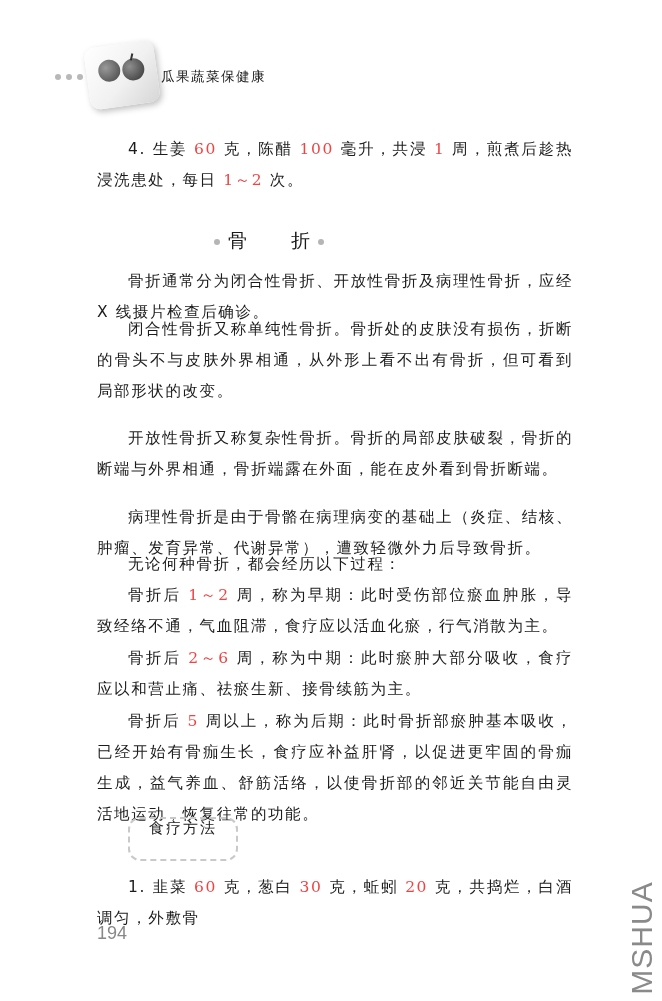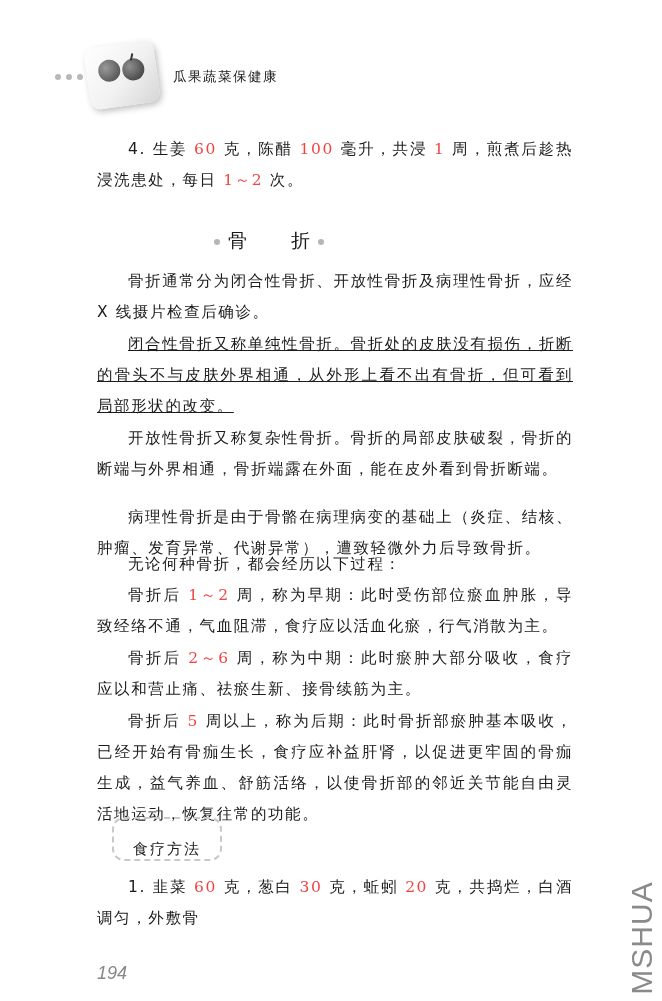--- a/index.html
+++ b/index.html
@@ -14,47 +14,47 @@
   .fruit-plate {
     position: relative; width: 70px; height: 62px;
     background: linear-gradient(135deg, #ffffff 0%, #f1f1f1 55%, #d6d6d6 100%);
     border-radius: 10px; transform: rotate(-8deg);
     box-shadow: 2px 3px 6px rgba(0,0,0,0.25);
   }
   .fruit { position: absolute; width: 22px; height: 22px; border-radius: 50%; }
   .fruit.a { left: 12px; top: 14px; background: radial-gradient(circle at 35% 35%, #9a9a9a, #5c5c5c 70%, #444 100%); }
   .fruit.b { left: 36px; top: 16px; background: radial-gradient(circle at 35% 35%, #8e8e8e, #4e4e4e 70%, #383838 100%); }
   .fruit.b::after { content: ""; position: absolute; left: 10px; top: -5px; width: 2px; height: 7px; background: #333; transform: rotate(20deg); }
-  .header-title { margin-left: 16px; font-size: 13.5px; letter-spacing: 1.5px; color: #222; margin-top: 4px; }
+  .header-title { margin-left: 4px; font-size: 13.5px; letter-spacing: 1.5px; color: #222; margin-top: 4px; }
 
   .para {
     position: absolute; left: 97px; width: 476px;
     font-size: 15.5px; line-height: 31px; letter-spacing: 1.6px;
     text-align: justify; color: #1c1c1c;
   }
   .para.indent { text-indent: 2em; }
   .num { font-family: "DejaVu Serif", "Liberation Serif", serif; font-weight: 300; color: #ef4444; }
 
   .section-heading {
     position: absolute; left: 0; width: 538px; top: 228px; text-align: center;
     font-size: 19px; letter-spacing: 0;
   }
   .section-heading .hdot { display: inline-block; width: 6px; height: 6px; border-radius: 50%; background: #b5b5b5; vertical-align: middle; margin: 0 8px; }
   .section-heading .ch { display: inline-block; }
   .section-heading .gap { display: inline-block; width: 44px; }
 
   .method-box {
-    position: absolute; left: 112px; top: 817px; width: 106px; height: 40px;
+    position: absolute; left: 128px; top: 817px; width: 106px; height: 40px;
     border: 2px dashed #c9c9c9; border-radius: 12px;
-    display: flex; align-items: flex-end; justify-content: center;
+    display: flex; align-items: flex-start; justify-content: center;
     font-size: 15px; letter-spacing: 2px; color: #1c1c1c;
   }
   .page-number {
-    position: absolute; left: 97px; top: 923px; font-size: 18px; font-style: italic;
-    color: #888; font-family: "Liberation Sans", sans-serif; margin-top: 40px;
+    position: absolute; left: 97px; top: 923px; font-size: 18px; 
+    color: #888; font-family: "Liberation Sans", sans-serif;
   }
   .watermark {
     position: absolute; left: 582px; top: 918px; width: 120px; height: 40px;
     transform: rotate(-90deg); transform-origin: center;
     font-family: "Liberation Sans", sans-serif; font-size: 30px; color: #8a8a8a;
     letter-spacing: 1px; text-align: center; line-height: 40px;
   }
 </style>
 </head>
 <body>
@@ -72,21 +72,21 @@
   <span class="header-title">瓜果蔬菜保健康</span>
 </div>
 
 <div class="para indent" style="top:134px;"><span>4. 生姜 </span><span class="num">60</span><span> 克，陈醋 </span><span class="num">100</span><span> 毫升，共浸 </span><span class="num">1</span><span> 周，煎煮后趁热浸洗患处，每日 </span><span class="num">1～2</span><span> 次。</span></div>
 
 <div class="section-heading">
   <span class="hdot"></span><span class="ch">骨</span><span class="gap"></span><span class="ch">折</span><span class="hdot"></span>
 </div>
 
 <div class="para indent" style="top:266px;">骨折通常分为闭合性骨折、开放性骨折及病理性骨折，应经 X 线摄片检查后确诊。</div>
-<div class="para indent" style="top:329px;text-decoration:underline;">闭合性骨折又称单纯性骨折。骨折处的皮肤没有损伤，折断的骨头不与皮肤外界相通，从外形上看不出有骨折，但可看到局部形状的改变。</div>
+<div class="para indent" style="top:314px;">闭合性骨折又称单纯性骨折。骨折处的皮肤没有损伤，折断的骨头不与皮肤外界相通，从外形上看不出有骨折，但可看到局部形状的改变。</div>
 <div class="para indent" style="top:423px;">开放性骨折又称复杂性骨折。骨折的局部皮肤破裂，骨折的断端与外界相通，骨折端露在外面，能在皮外看到骨折断端。</div>
 <div class="para indent" style="top:502px;">病理性骨折是由于骨骼在病理病变的基础上（炎症、结核、肿瘤、发育异常、代谢异常），遭致轻微外力后导致骨折。</div>
 <div class="para indent" style="top:549px;">无论何种骨折，都会经历以下过程：</div>
 
 <div class="para indent" style="top:580px;"><span>骨折后 </span><span class="num">1～2</span><span> 周，称为早期：此时受伤部位瘀血肿胀，导致经络不通，气血阻滞，食疗应以活血化瘀，行气消散为主。</span></div>
 <div class="para indent" style="top:643px;"><span>骨折后 </span><span class="num">2～6</span><span> 周，称为中期：此时瘀肿大部分吸收，食疗应以和营止痛、祛瘀生新、接骨续筋为主。</span></div>
 <div class="para indent" style="top:706px;"><span>骨折后 </span><span class="num">5</span><span> 周以上，称为后期：此时骨折部瘀肿基本吸收，已经开始有骨痂生长，食疗应补益肝肾，以促进更牢固的骨痂生成，益气养血、舒筋活络，以使骨折部的邻近关节能自由灵活地运动，恢复往常的功能。</span></div>
 
 <div class="method-box">
   <span>食疗方法</span>

